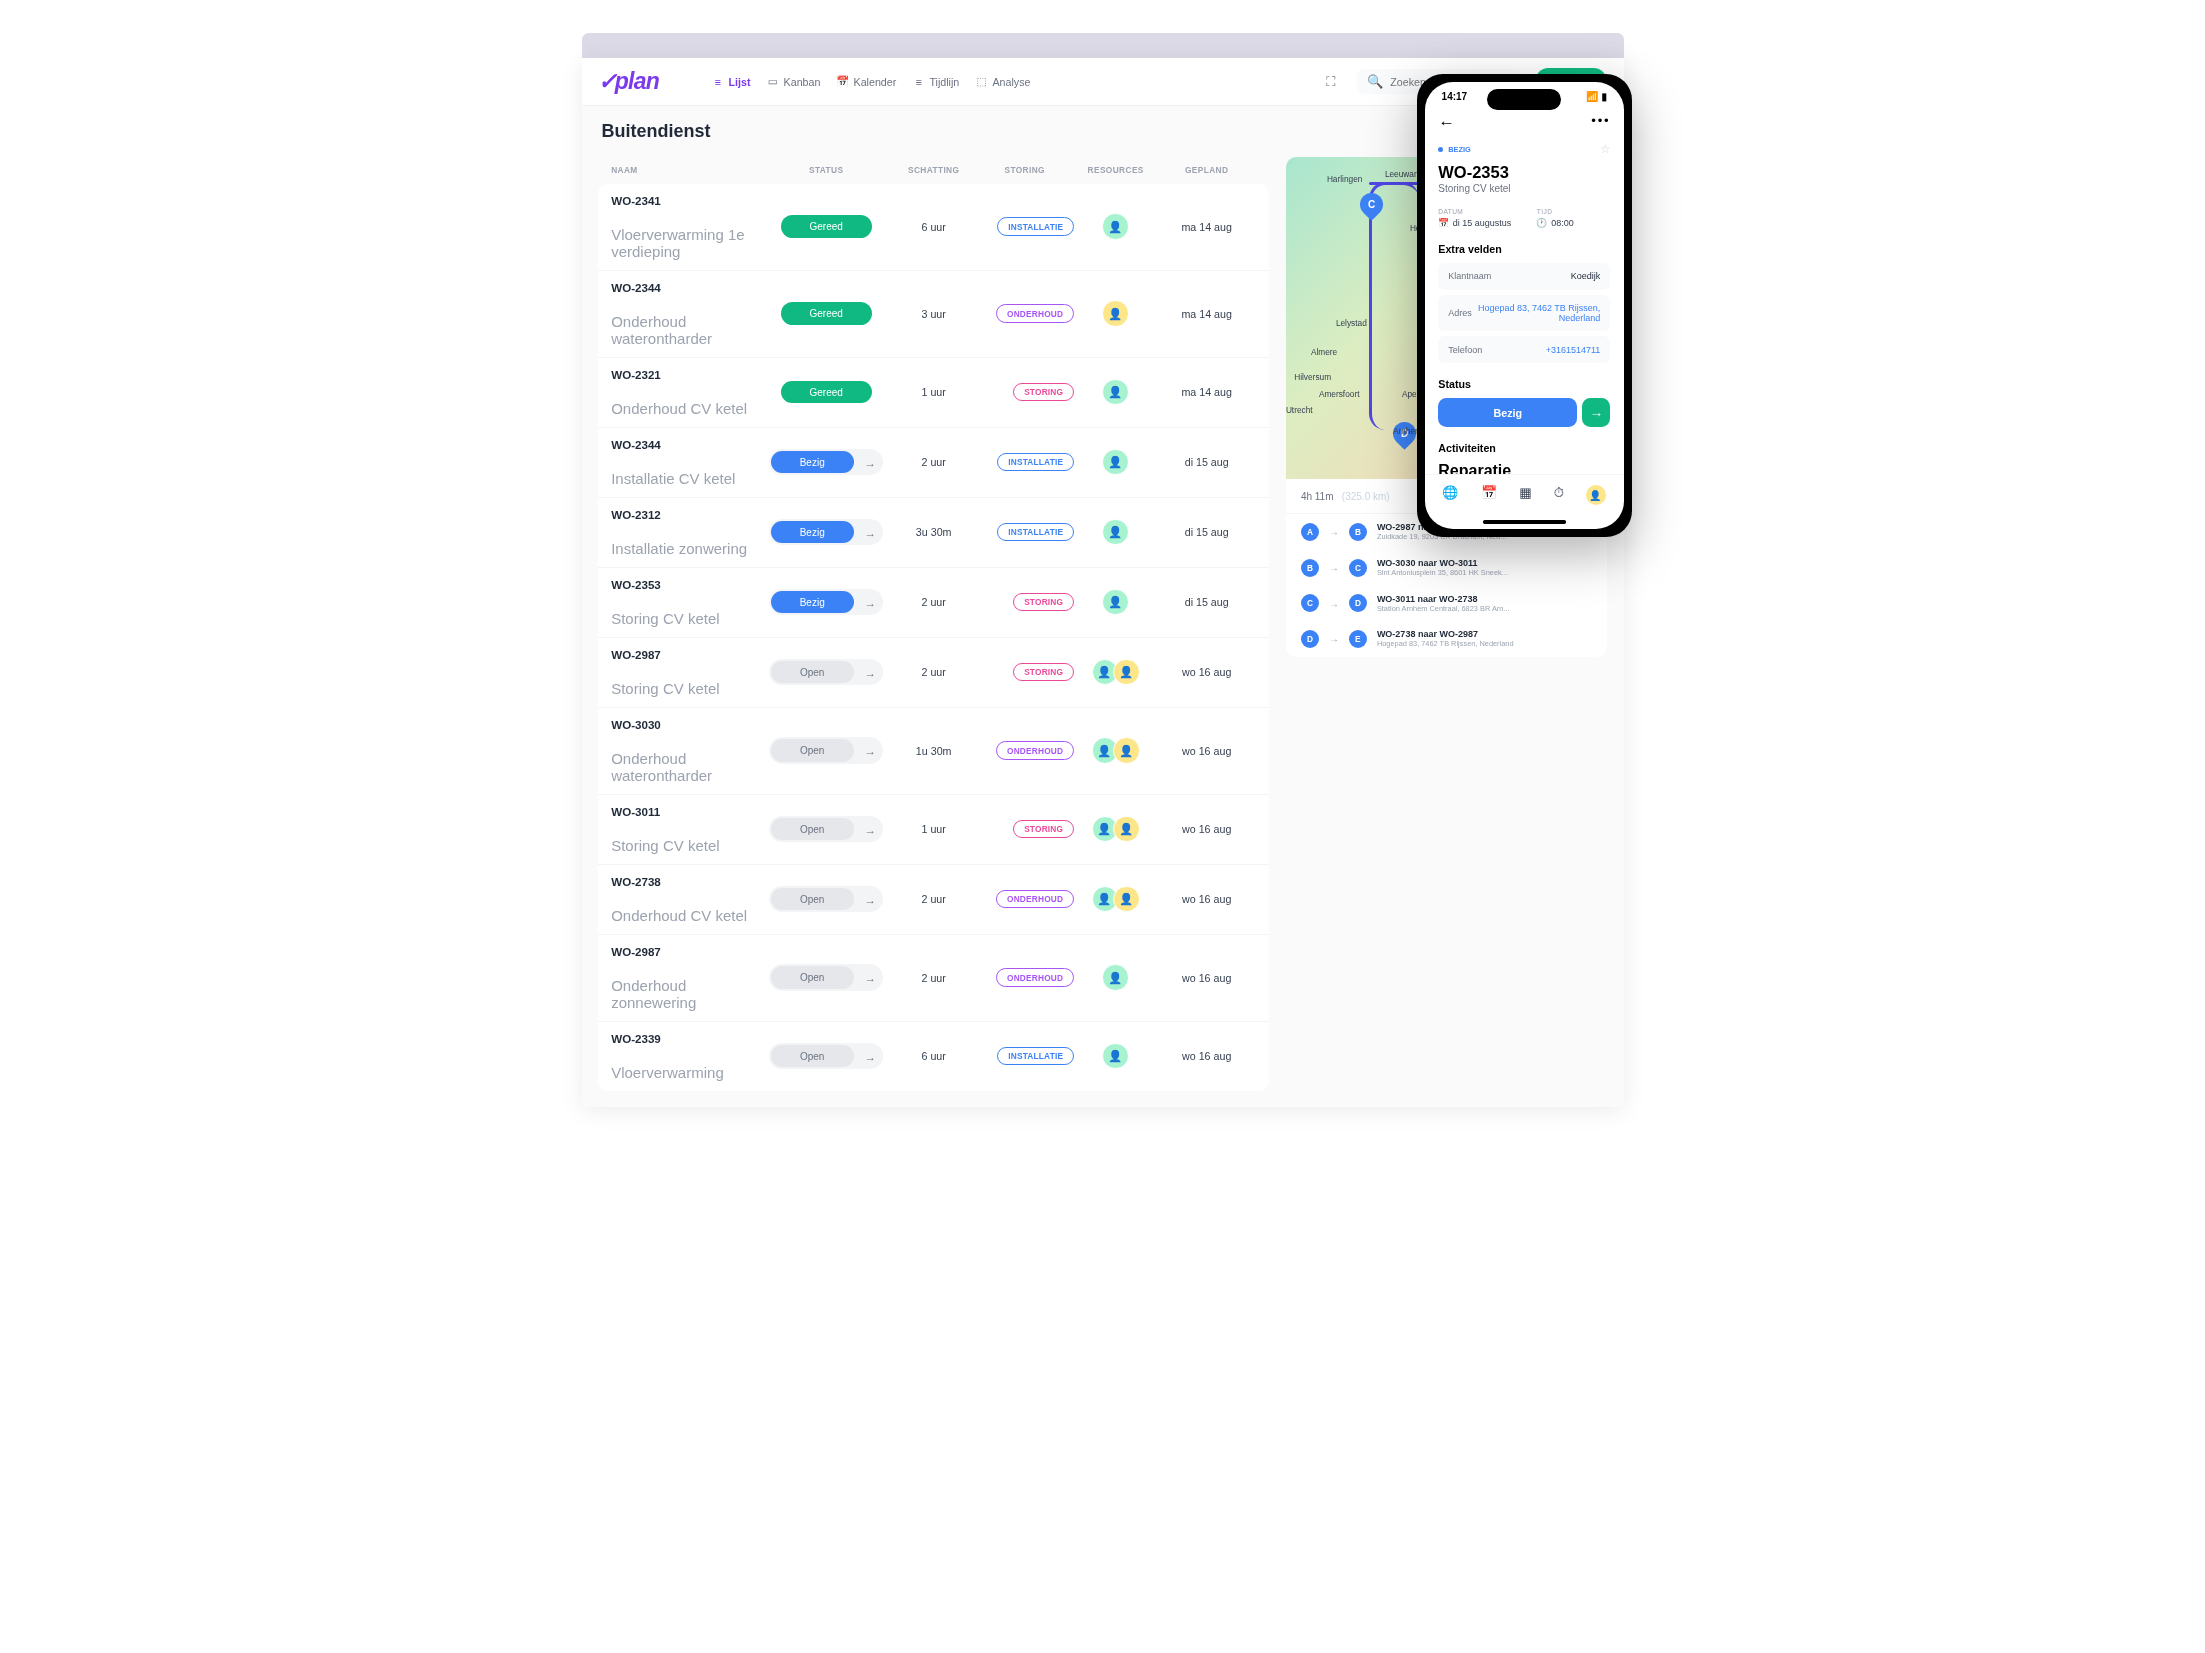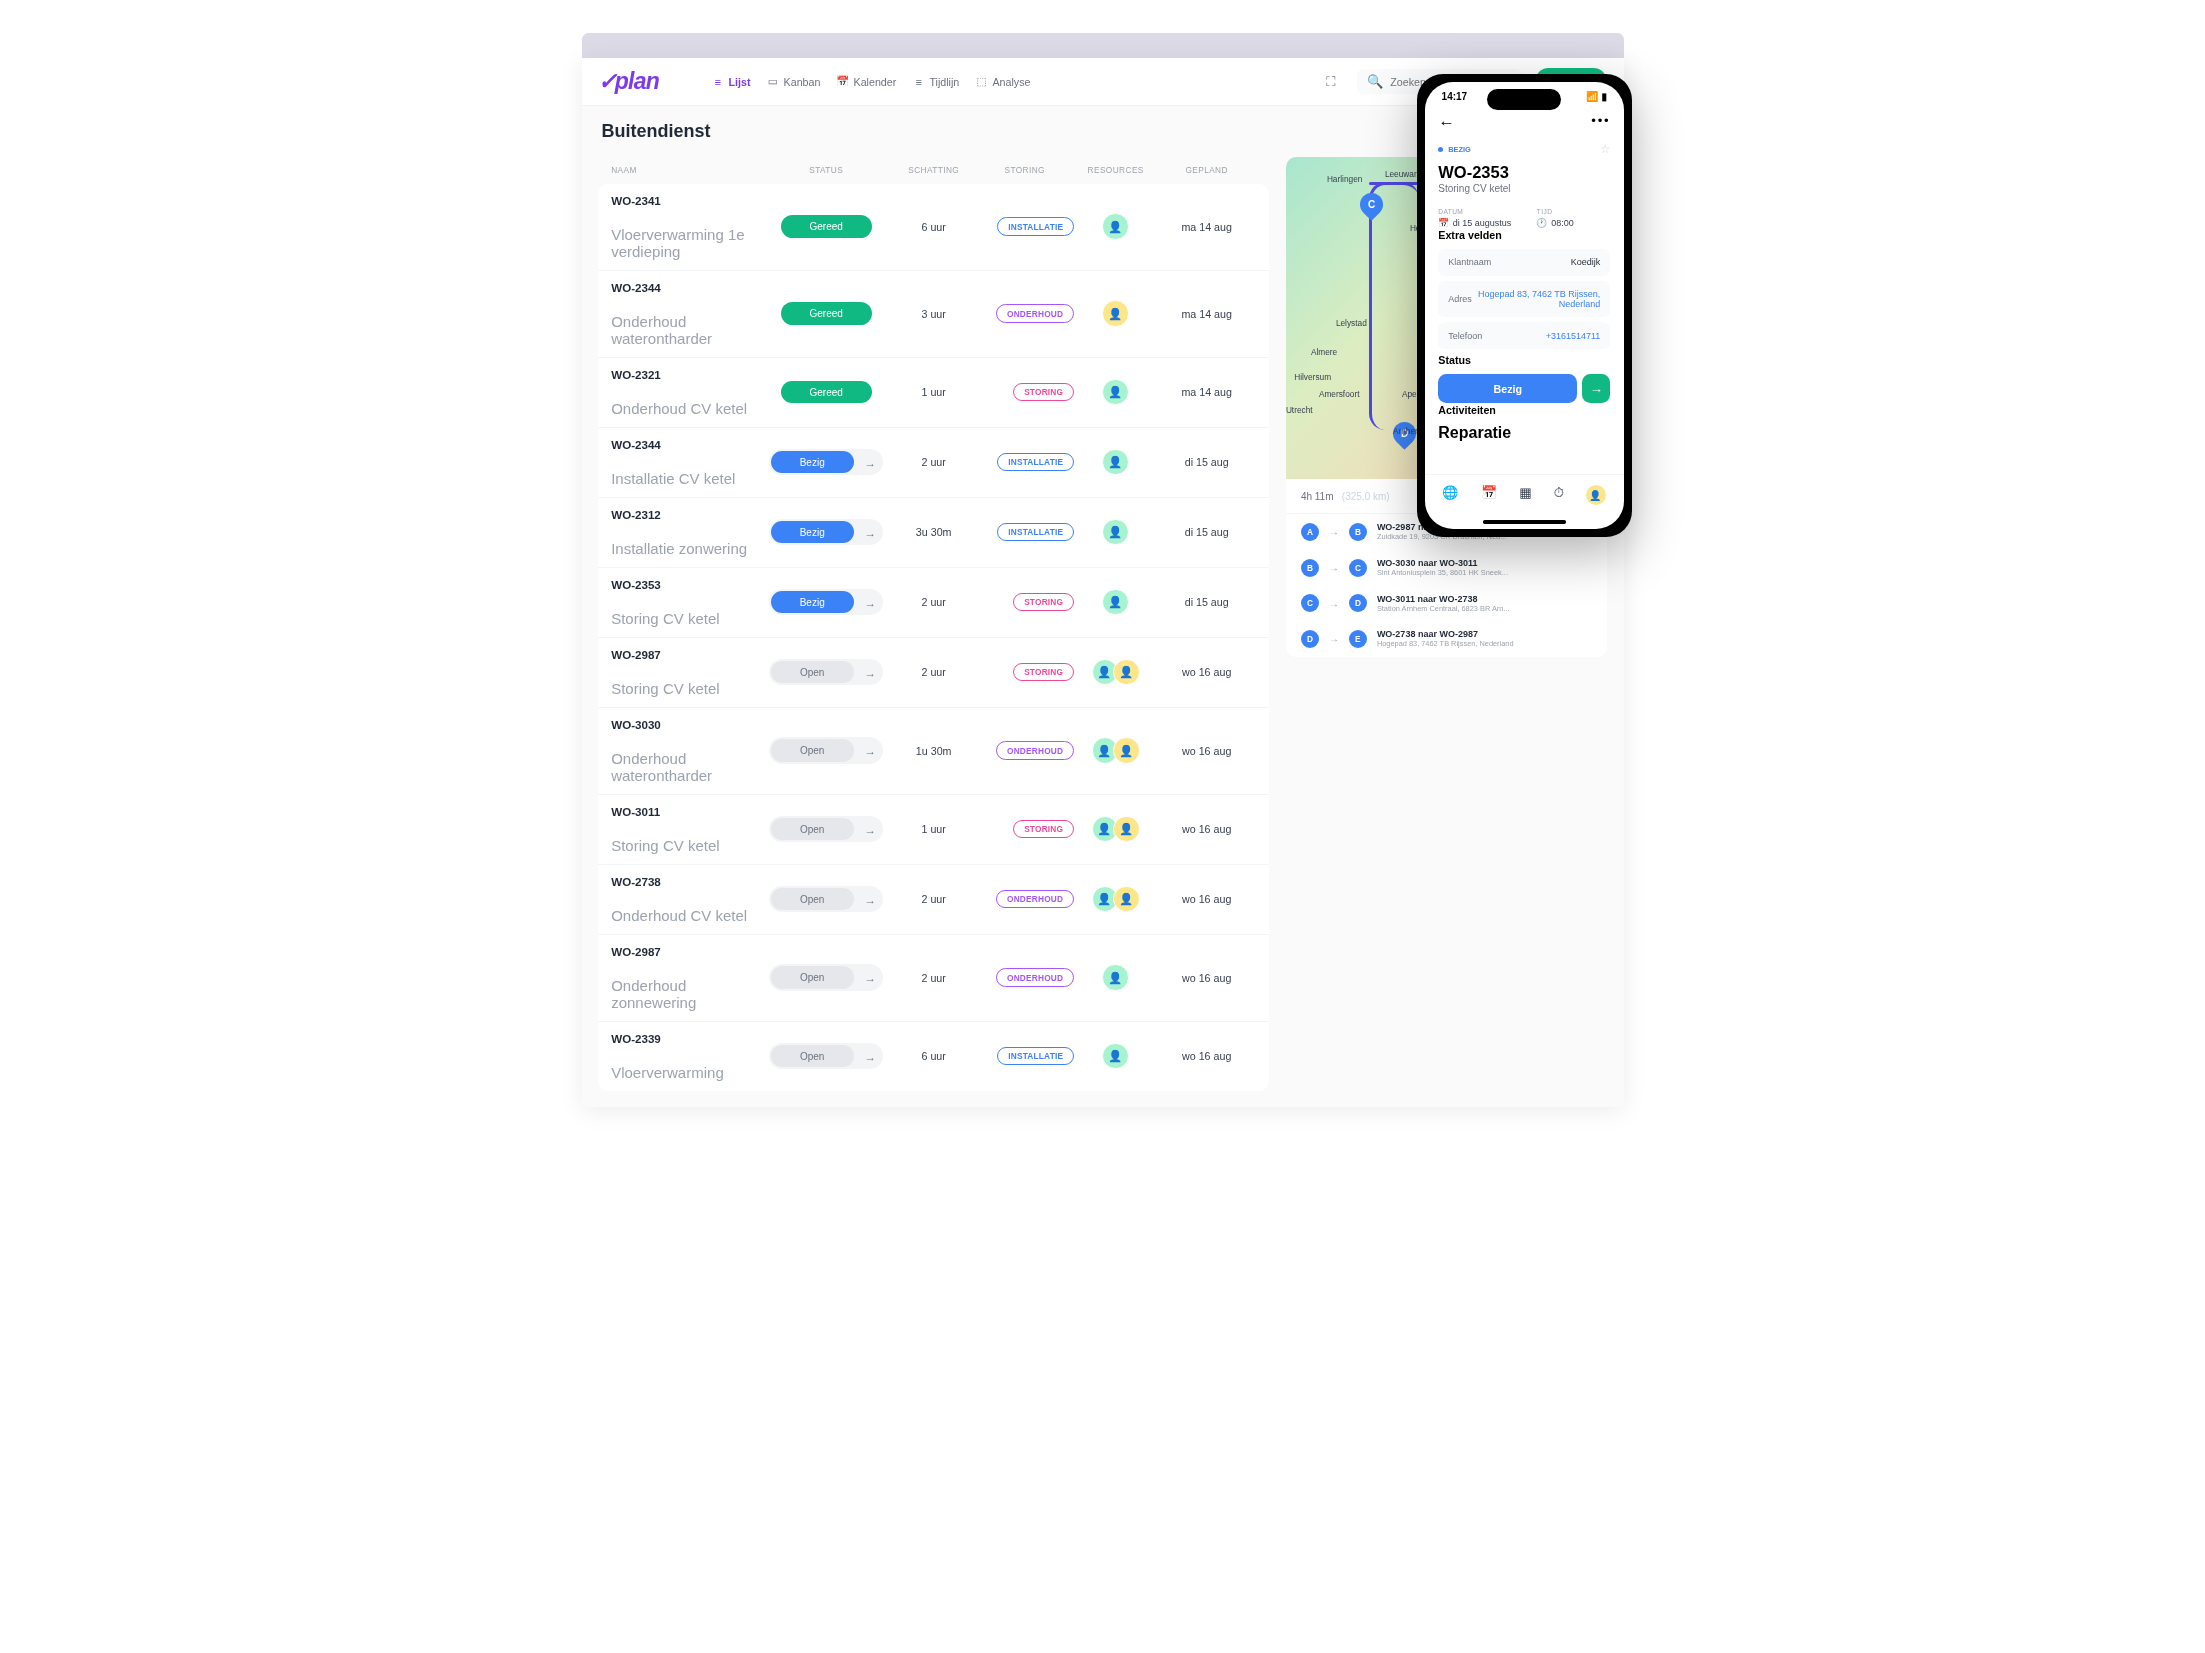--- a/index.html
+++ b/index.html
@@ -15,21 +15,21 @@
 .nav-tab.active{color:#7c3aed;font-weight:600}
 .nav-tab .ic{width:11.6px;height:11.6px;display:inline-flex;align-items:center;justify-content:center}
 .topbar-right{margin-left:auto;display:flex;align-items:center;gap:13.2px}
 .icon-btn{width:26.5px;height:26.5px;display:flex;align-items:center;justify-content:center;color:#6b7280;cursor:pointer}
 .search-wrap{display:flex;align-items:center;background:#f9fafb;border-radius:6.6px;padding:5px 10px;gap:6.6px;width:165px}
 .search-wrap input{border:none;background:none;outline:none;font-size:10.7px;width:100%}
 .backlog-btn{background:#10b981;color:#fff;border:none;padding:7.4px 15px;border-radius:16.5px;font-size:10.7px;font-weight:600;cursor:pointer}
 .page-title{padding:15px 20px;font-size:18px;font-weight:600;color:#1f2937;background:#fafafa}
 .content{display:flex;background:#fafafa}
 .table-area{flex:1;padding:0 16.5px 16.5px}
-.tbl-head{display:grid;grid-template-columns:149px 132px 83px 99px 83px 99px;padding:8.3px 13.2px;font-size:8.3px;font-weight:400;color:#9ca3af;letter-spacing:0.4px;text-align:center}
+.tbl-head{display:grid;grid-template-columns:149px 132px 83px 99px 83px 99px;padding:8.3px 13.2px;font-size:8.3px;font-weight:700;color:#9ca3af;letter-spacing:0.4px;text-align:center}
 .tbl-head>:first-child{text-align:left}
 .tbl-body{background:#fff;border-radius:10px;overflow:hidden}
 .row{display:grid;grid-template-columns:149px 132px 83px 99px 83px 99px;align-items:center;padding:10px 13.2px;border-bottom:0.8px solid #f3f4f6}
 .row:last-child{border-bottom:none}
 .cell-name .wo{font-size:11.6px;font-weight:600;color:#1f2937}
 .cell-name .wsub{font-size:15px;color:#9ca3af;margin-top:19px}
 .status-cell{display:flex;align-items:center;justify-content:center}
 .status-pill{display:inline-flex;align-items:center;justify-content:center;width:91px;padding:5.8px 0;border-radius:15px;font-size:10px;font-weight:500;color:#fff}
 .status-pill.gereed{background:#10b981}
 .status-pill.bezig{background:#3b82f6}
@@ -73,21 +73,21 @@
 .ph-tag{display:flex;align-items:center;justify-content:space-between;margin-top:5px}
 .ph-tagl{display:flex;align-items:center;gap:5px;font-size:7.4px;color:#3b82f6;font-weight:600}
 .ph-tagl::before{content:"";width:5px;height:5px;border-radius:50%;background:#3b82f6}
 .ph-star{color:#d1d5db;font-size:11.6px}
 .ph-title{font-size:16.5px;font-weight:700;margin-top:6.6px}
 .ph-sub{font-size:10px;color:#6b7280;margin-top:1.7px}
 .ph-dt{display:flex;gap:25px;margin-top:13.2px}
 .ph-dt-col{flex:1}
 .ph-dt-lbl{font-size:6.6px;color:#9ca3af;letter-spacing:0.4px}
 .ph-dt-val{font-size:9px;color:#374151;margin-top:3.3px;display:flex;align-items:center;gap:3.3px}
-.ph-section{font-size:10.7px;font-weight:700;margin-top:1px;margin-bottom:8.3px}
+.ph-section{font-size:10.7px;font-weight:700;margin-top:15px;margin-bottom:8.3px}
 .ph-field{background:#f9fafb;border-radius:6.6px;padding:8.3px 10px;display:flex;justify-content:space-between;align-items:center;margin-bottom:5px;font-size:9px}
 .ph-field-lbl{color:#6b7280}
 .ph-field-val{color:#1f2937;font-weight:500;text-align:right}
 .ph-field-val.link{color:#3b82f6}
 .ph-status-btn{display:flex;gap:5px;margin-top:8.3px}
 .ph-status-main{flex:1;background:#3b82f6;color:#fff;padding:8.3px;border-radius:8.3px;text-align:center;font-size:10.7px;font-weight:600}
 .ph-status-next{width:28px;background:#10b981;color:#fff;border-radius:8.3px;display:flex;align-items:center;justify-content:center}
 .ph-activity{font-size:16px;font-weight:600;margin-top:5px}
 .ph-tabbar{display:flex;justify-content:space-around;padding:10px 6.6px;border-top:0.8px solid #f3f4f6}
 .ph-tab{color:#374151;font-size:13.2px}

